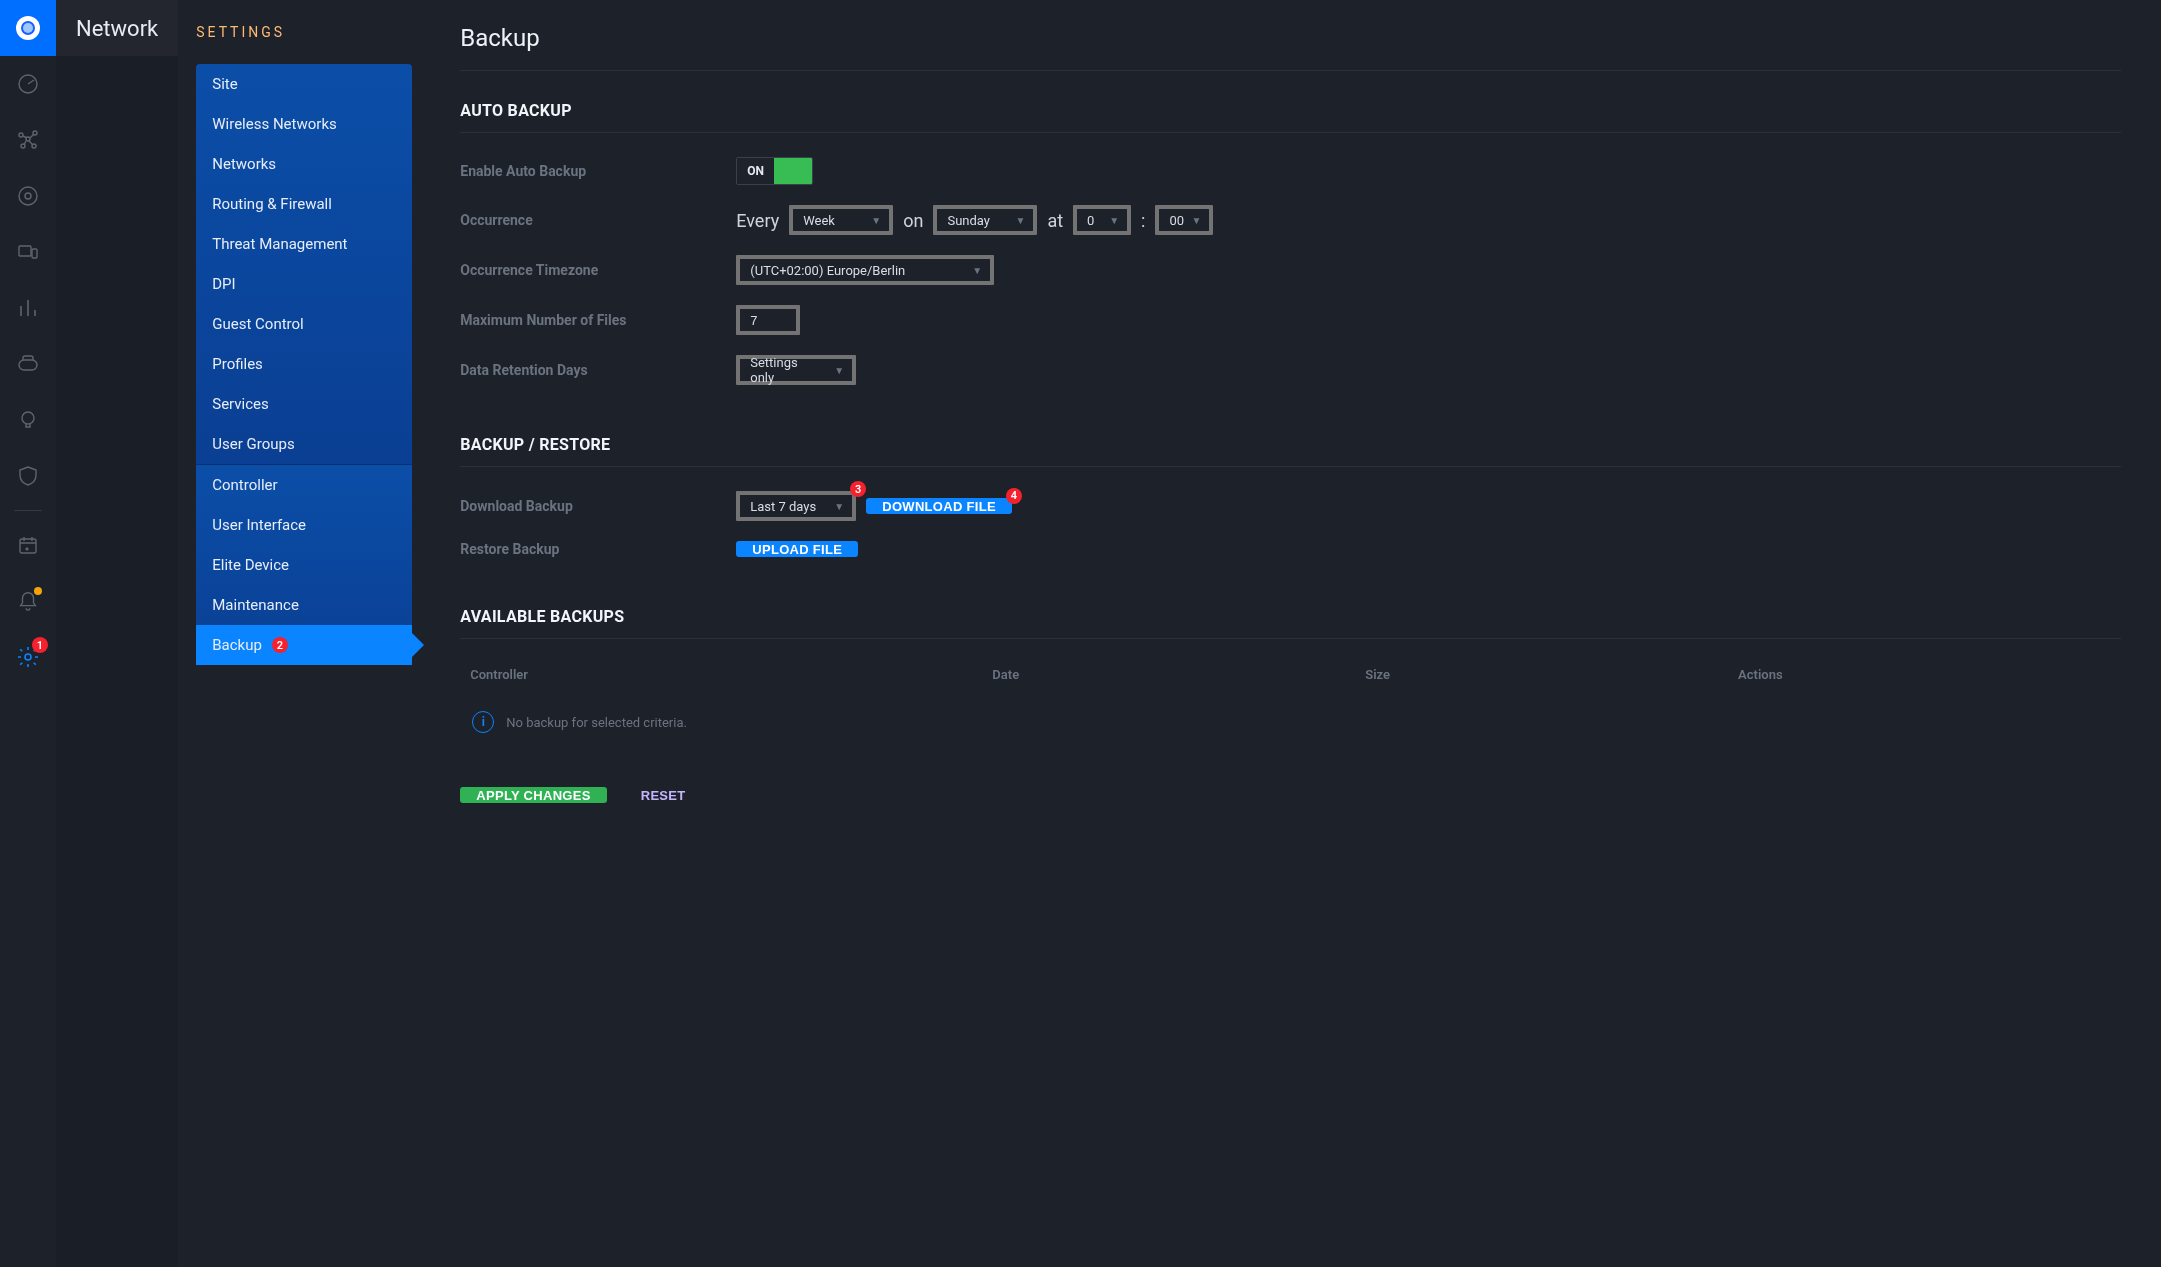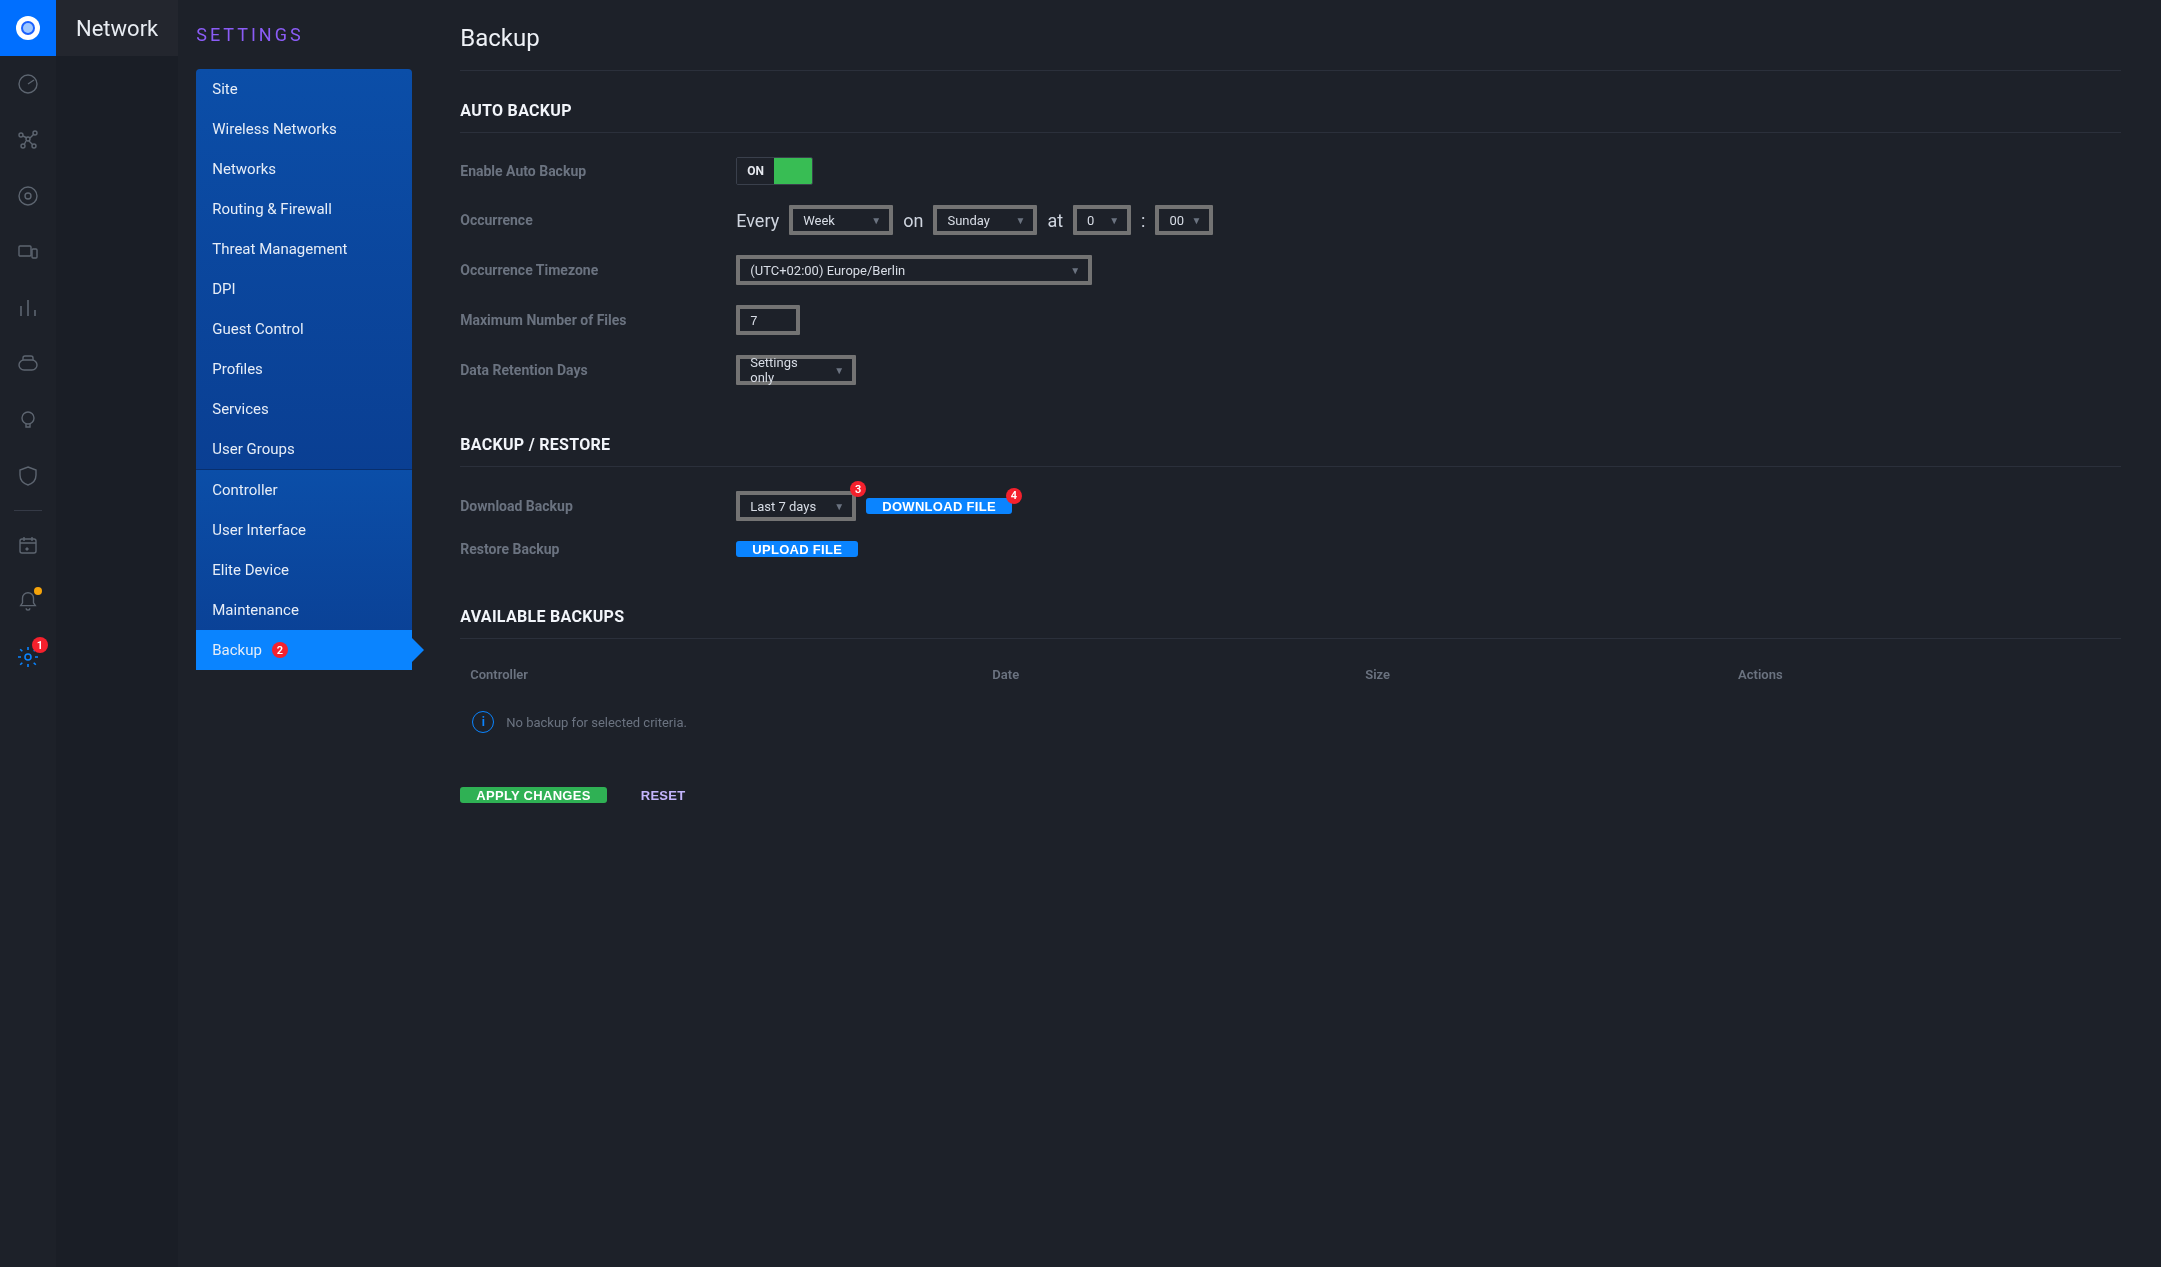--- a/index.html
+++ b/index.html
@@ -69,22 +69,22 @@
   .body-row { flex:1; display:flex; min-height:0; background:#1d2129;}
 
   
   .settings-nav {
     width: 252px;
     padding: 24px 18px 24px 18px;
     flex-shrink:0;
     overflow-y:auto;
   }
   .settings-title {
-    color:#8b5cf6;
-    font-size:18px;
+    color:#fdba74;
+    font-size:14px;
     letter-spacing:3px;
     font-weight:400;
     margin-bottom:24px;
   }
   .nav-group {
     background: linear-gradient(180deg,#0b4ea8,#0a3f93);
     border-radius:4px 4px 0 0;
     overflow:visible;
   }
   .nav-group.secondary {
@@ -416,21 +416,21 @@
               <div class="select" style="width:58px">
                 <span>00</span>
                 <span class="chev">▼</span>
               </div>
             </div>
           </div>
 
           <div class="field-row">
             <div class="label">Occurrence Timezone</div>
             <div class="controls">
-              <div class="select" style="width:356px">
+              <div class="select" style="width:258px">
                 <span>(UTC+02:00) Europe/Berlin</span>
                 <span class="chev">▼</span>
               </div>
             </div>
           </div>
 
           <div class="field-row">
             <div class="label">Maximum Number of Files</div>
             <div class="controls">
               <div class="textinput" style="width:64px">

